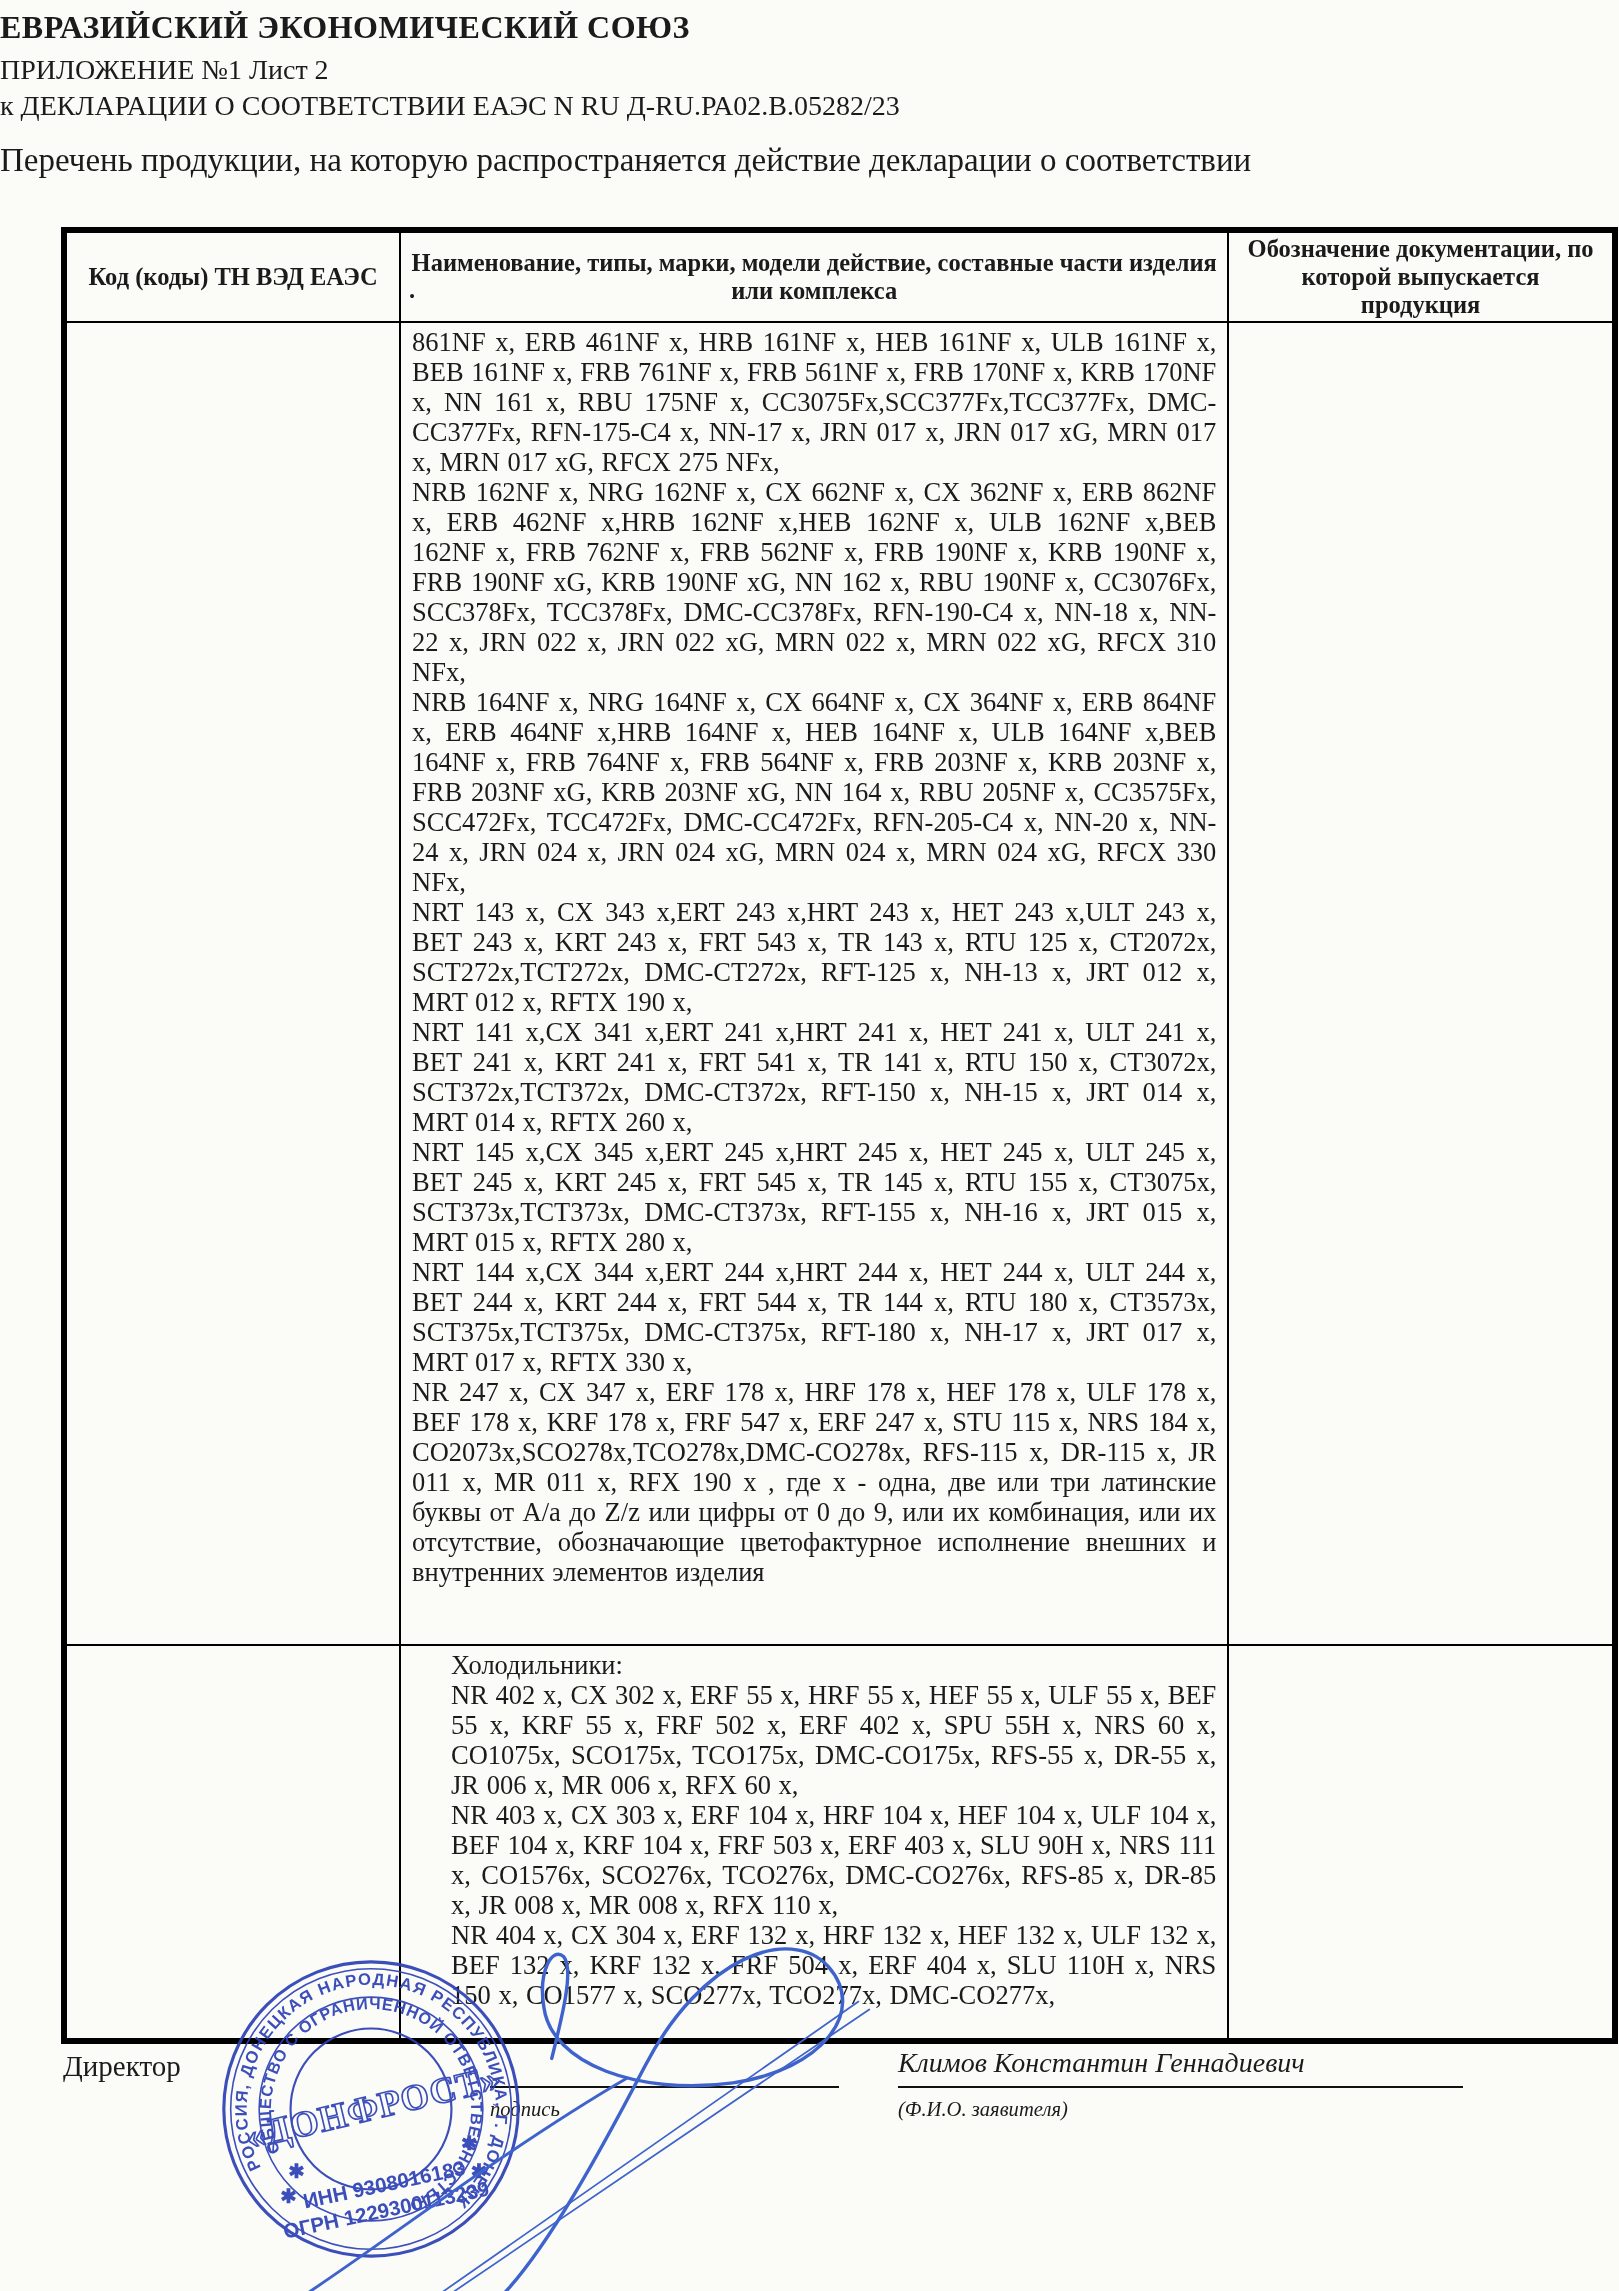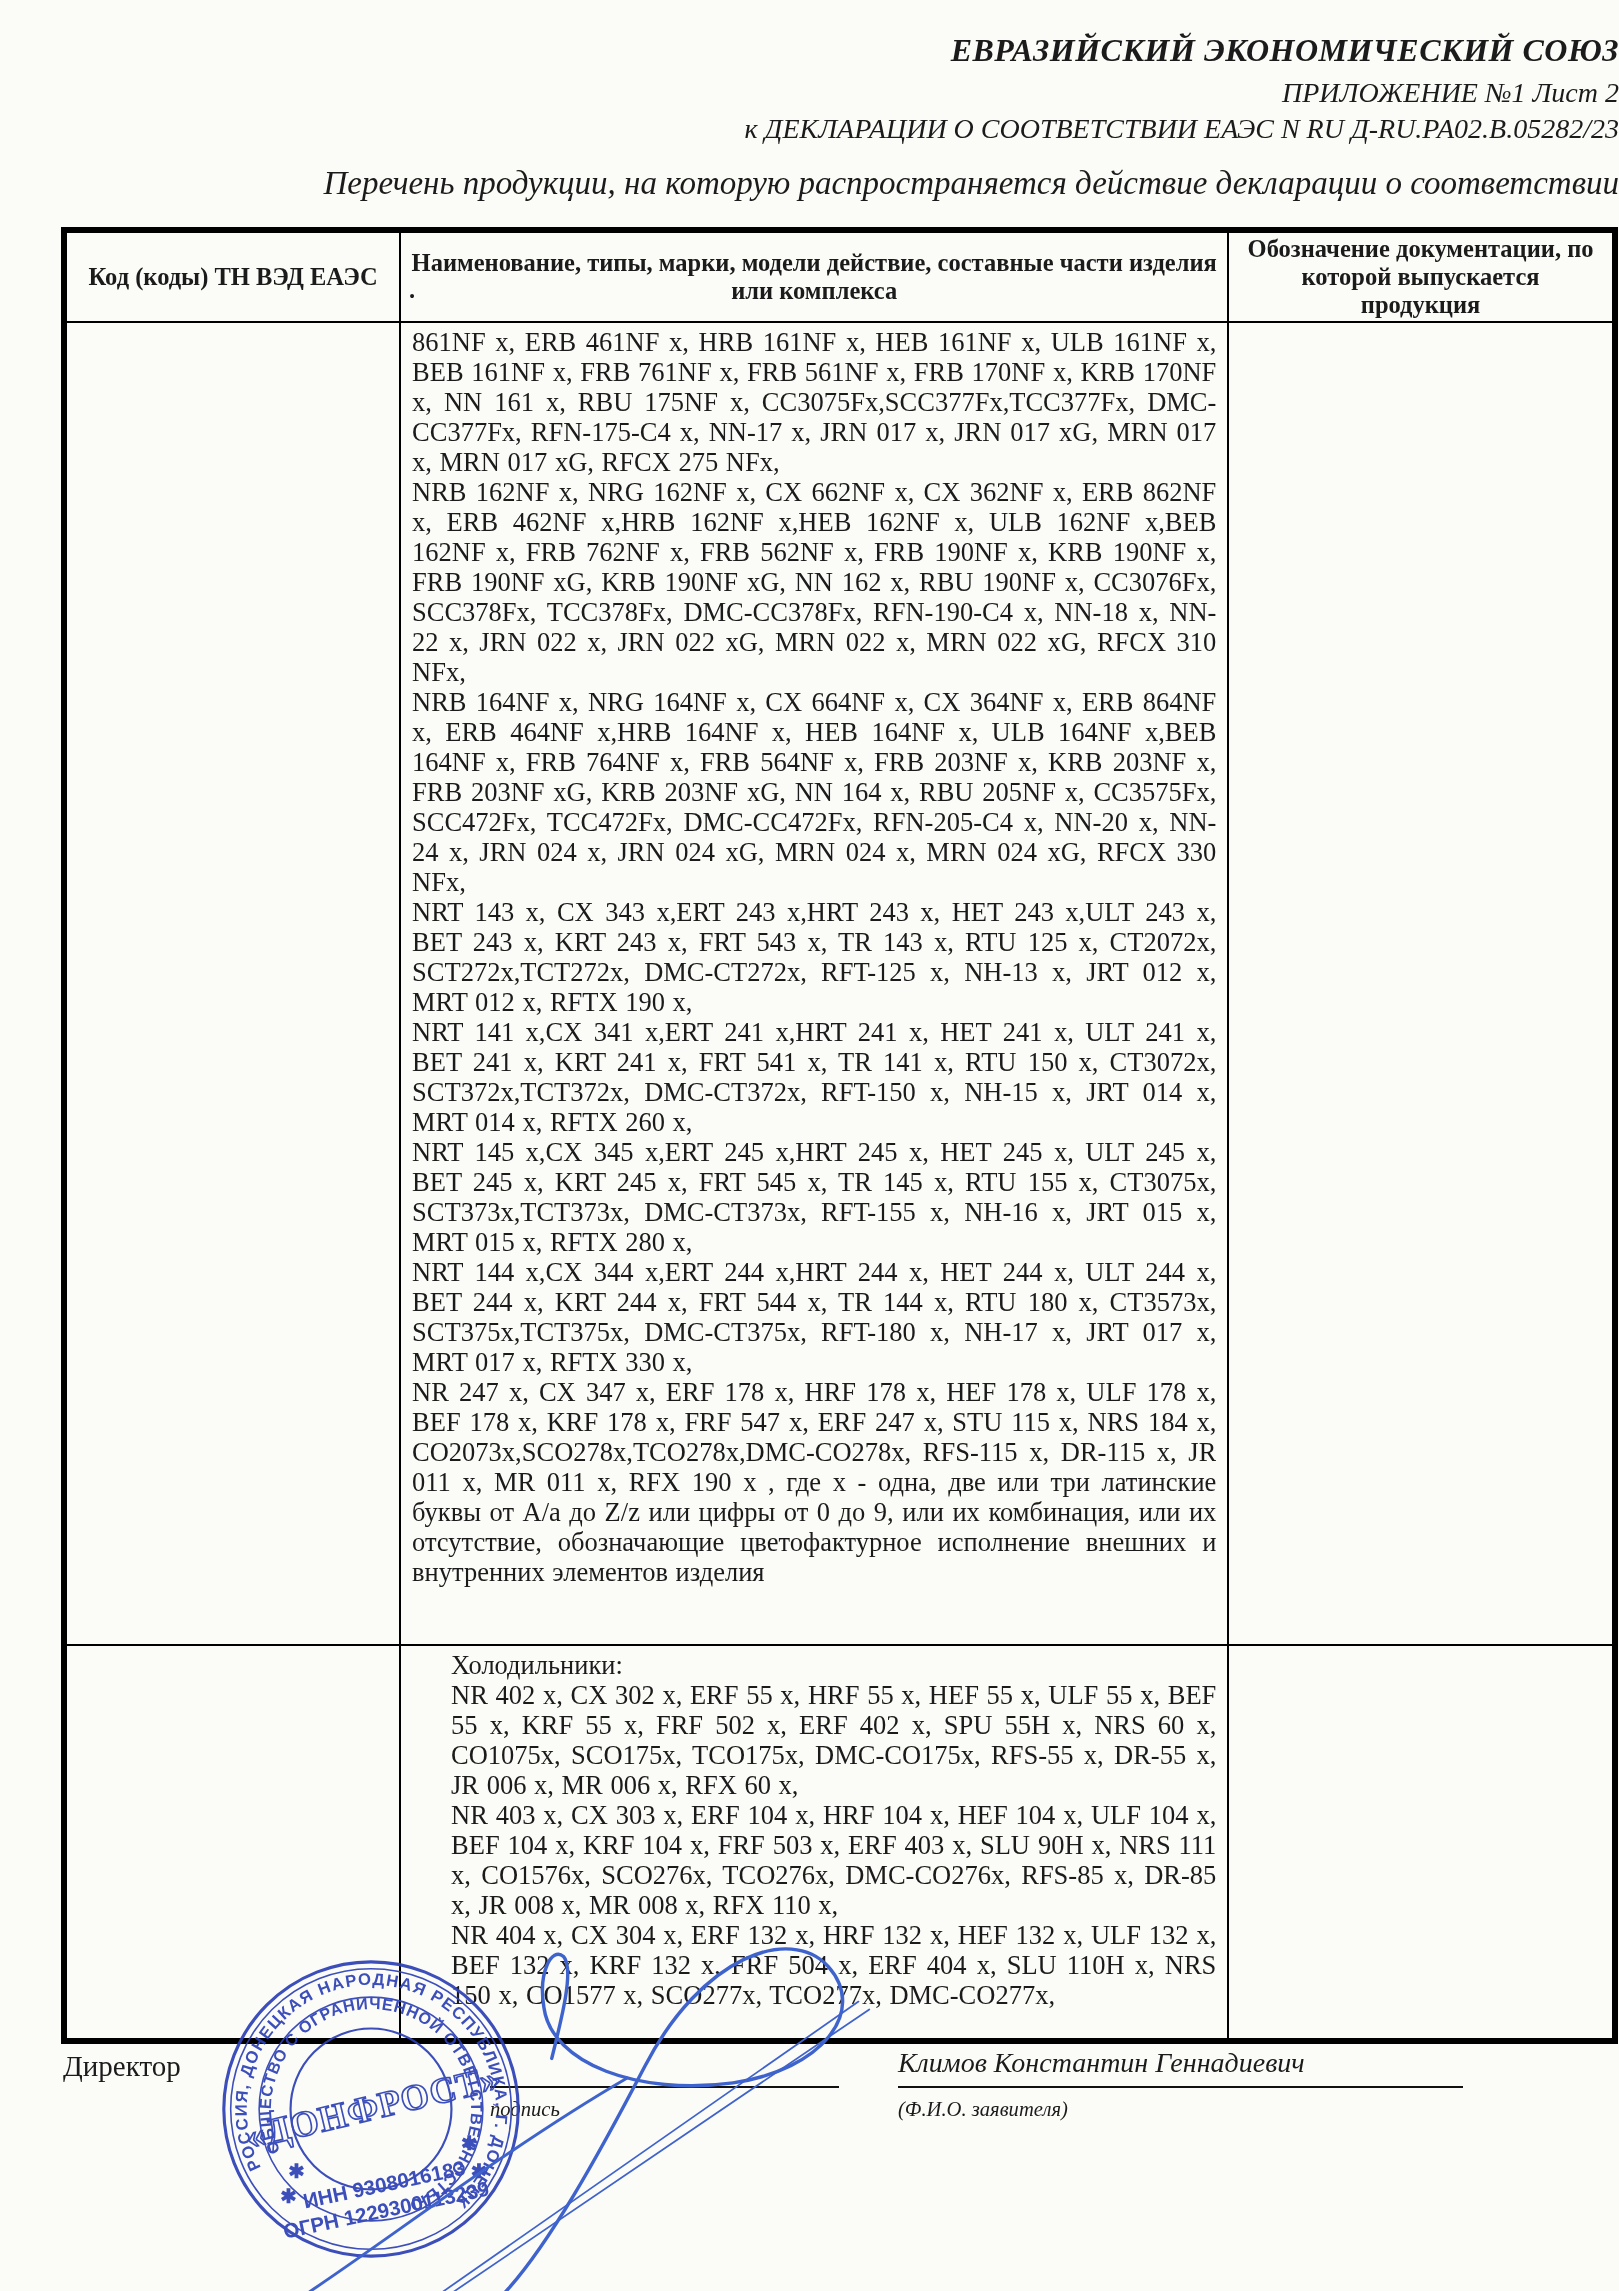--- a/index.html
+++ b/index.html
@@ -1,18 +1,18 @@
 <!DOCTYPE html>
 <html><head>
 <meta charset="utf-8">
 <style>
   html,body{margin:0;padding:0;background:#d9d9d9;}
   .page{position:relative;width:1619px;height:2292px;margin:0 auto;background:#fbfbf8;
         font-family:"Liberation Serif", serif;color:#1b1b1b;overflow:hidden;}
-  .doc-header{padding-top:32px;text-align:right;font-style:italic;}
+  .doc-header{padding-top:9px;text-align:left;}
   .t-title{font-size:32px;font-weight:bold;letter-spacing:0.5px;}
   .t-sub{font-size:28px;margin-top:7.8px;}
   .t-decl{font-size:28px;margin-top:3.9px;}
   .t-desc{font-size:33px;margin-top:20px;}
   .tbl-wrap{position:absolute;left:61px;top:227px;width:1557px;border:4.9px solid #000;box-sizing:border-box;}
   table{border-collapse:collapse;width:100%;table-layout:fixed;}
   th,td{border:2.5px solid #000;box-sizing:border-box;}
   th{font-size:24.5px;font-weight:bold;text-align:center;vertical-align:middle;height:84px;
      line-height:28px;padding:2px 9.8px;position:relative;}
   td{vertical-align:top;padding:3.9px 10.8px;}

